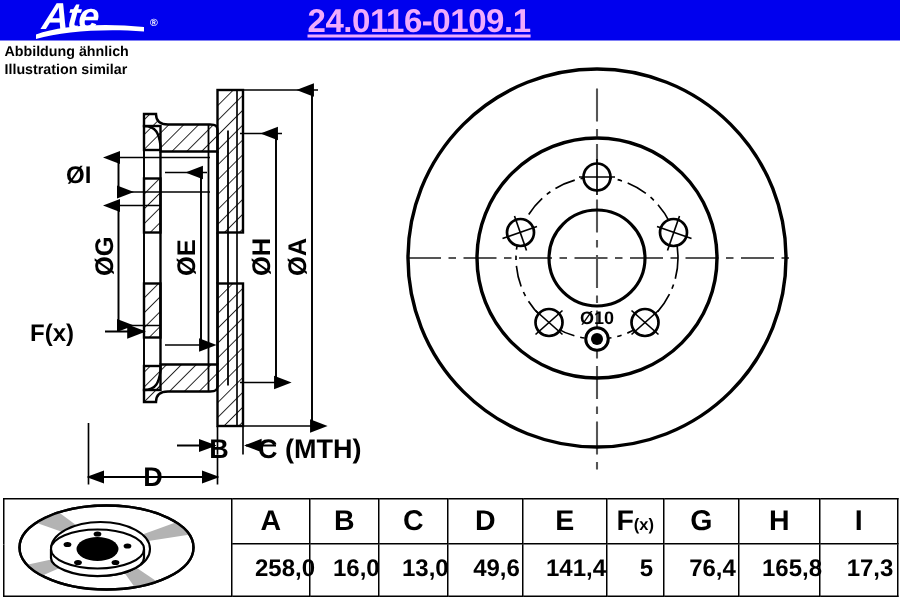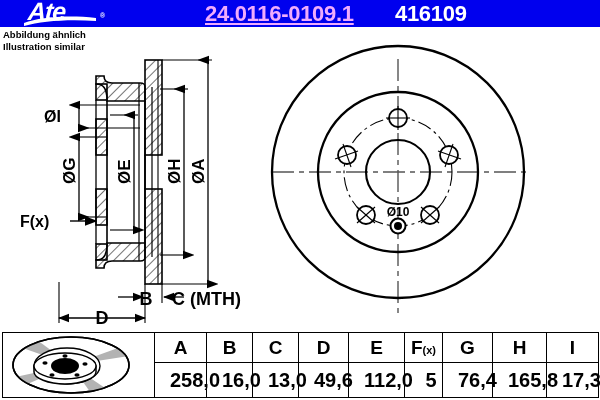--- a/index.html
+++ b/index.html
@@ -102,21 +102,21 @@
   .spec-table td {
     border: 1.6px solid #000000;
     text-align: center;
     vertical-align: middle;
     font-family: "Liberation Sans", sans-serif;
     font-weight: bold;
     color: #000;
     padding: 0;
   }
   .spec-table tr.head-row td { height: 29px; font-size: 19px; }
-  .spec-table tr.val-row  td { height: 33px; font-size: 20px; padding-left: 15px; }
+  .spec-table tr.val-row  td { height: 33px; font-size: 16px; padding-left: 15px; }
   td.thumb-cell {
     border: 1.6px solid #000000;
     padding: 0;
     position: relative;
   }
   .fx-label { font-size: 16px; }
   .fx-label .sub { font-size: 11px; }
   .thumb-svg { display: block; }
 </style>
 </head>
@@ -126,21 +126,20 @@
 
   <div class="header-banner">
     <div class="logo-wrap">
       <svg width="100" height="26" viewBox="0 0 100 26">
         <path d="M2,22 C18,16 46,14 74,17 L74,20 C46,18 20,20 2,25 Z" fill="#ffffff"></path>
       </svg>
       <div class="logo-text">Ate</div>
       <div class="logo-reg">®</div>
     </div>
     <div class="part-number">24.0116-0109.1</div>
-    <div class="ref-number">416109</div>
   </div>
 
   <div class="disclaimer">
     <div>Abbildung ähnlich</div>
     <div>Illustration similar</div>
   </div>
 
   <div class="drawing">
     <svg width="600" height="300" viewBox="0 0 600 300">
 
@@ -382,21 +381,21 @@
         <td class="fx-label"><span>F</span><span class="sub">(x)</span></td>
         <td>G</td>
         <td>H</td>
         <td>I</td>
       </tr>
       <tr class="val-row">
         <td>258,0</td>
         <td>16,0</td>
         <td>13,0</td>
         <td>49,6</td>
-        <td>112,0</td>
+        <td>141,4</td>
         <td>5</td>
         <td>76,4</td>
         <td>165,8</td>
         <td>17,3</td>
       </tr>
     </tbody>
   </table>
 
 </div>
 

